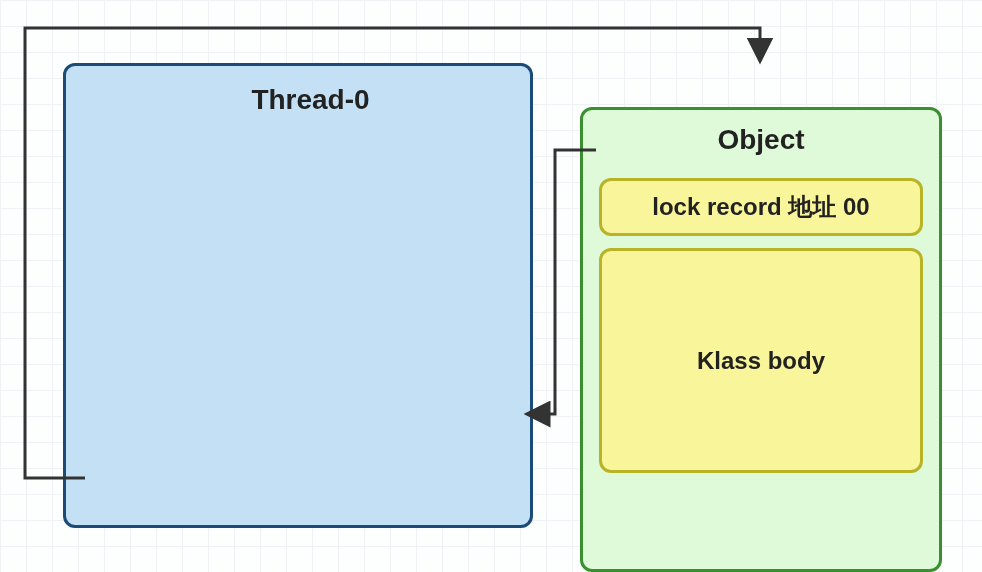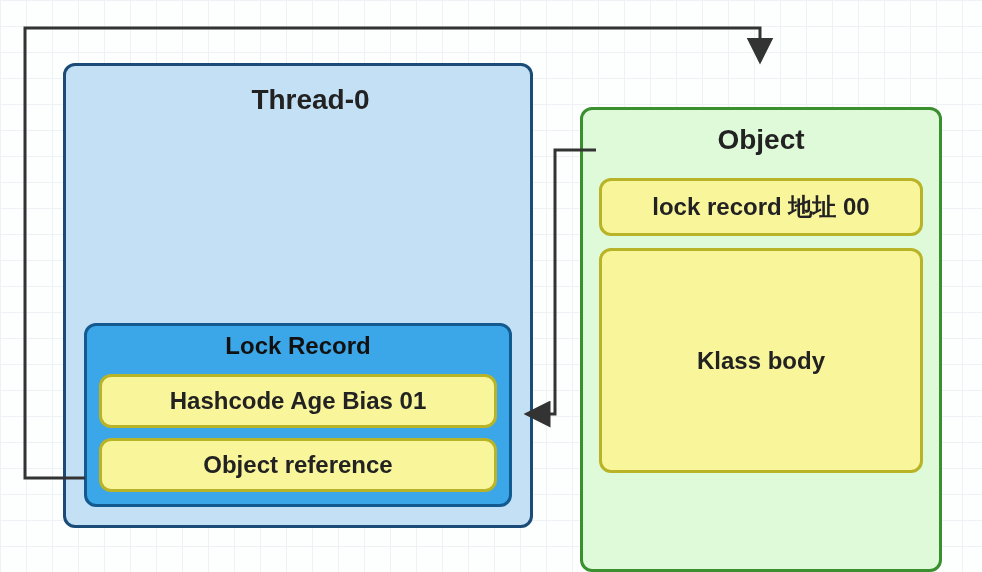--- a/index.html
+++ b/index.html
@@ -46,25 +46,20 @@
   .obj-yellow.small { height:58px;text-align:right; }
   .obj-yellow.big { height:225px; }
   .obj-yellow:first-of-type { margin-top:0; }
   svg.arrows { position:absolute; left:0; top:0; width:982px; height:572px; pointer-events:none; }
 </style>
 </head>
 <body>
 
 <div class="box thread">
   <div class="thread-title">Thread-0</div>
-  <div class="lockrec">
-    <div class="lockrec-title">Lock Record</div>
-    <div class="yellow">Hashcode Age Bias 01</div>
-    <div class="yellow">Object reference</div>
-  </div>
 </div>
 
 <div class="box object">
   <div class="object-title">Object</div>
   <div class="obj-yellow small">lock record 地址 00</div>
   <div class="obj-yellow big">Klass body</div>
 </div>
 
 <svg class="arrows">
   <defs>

